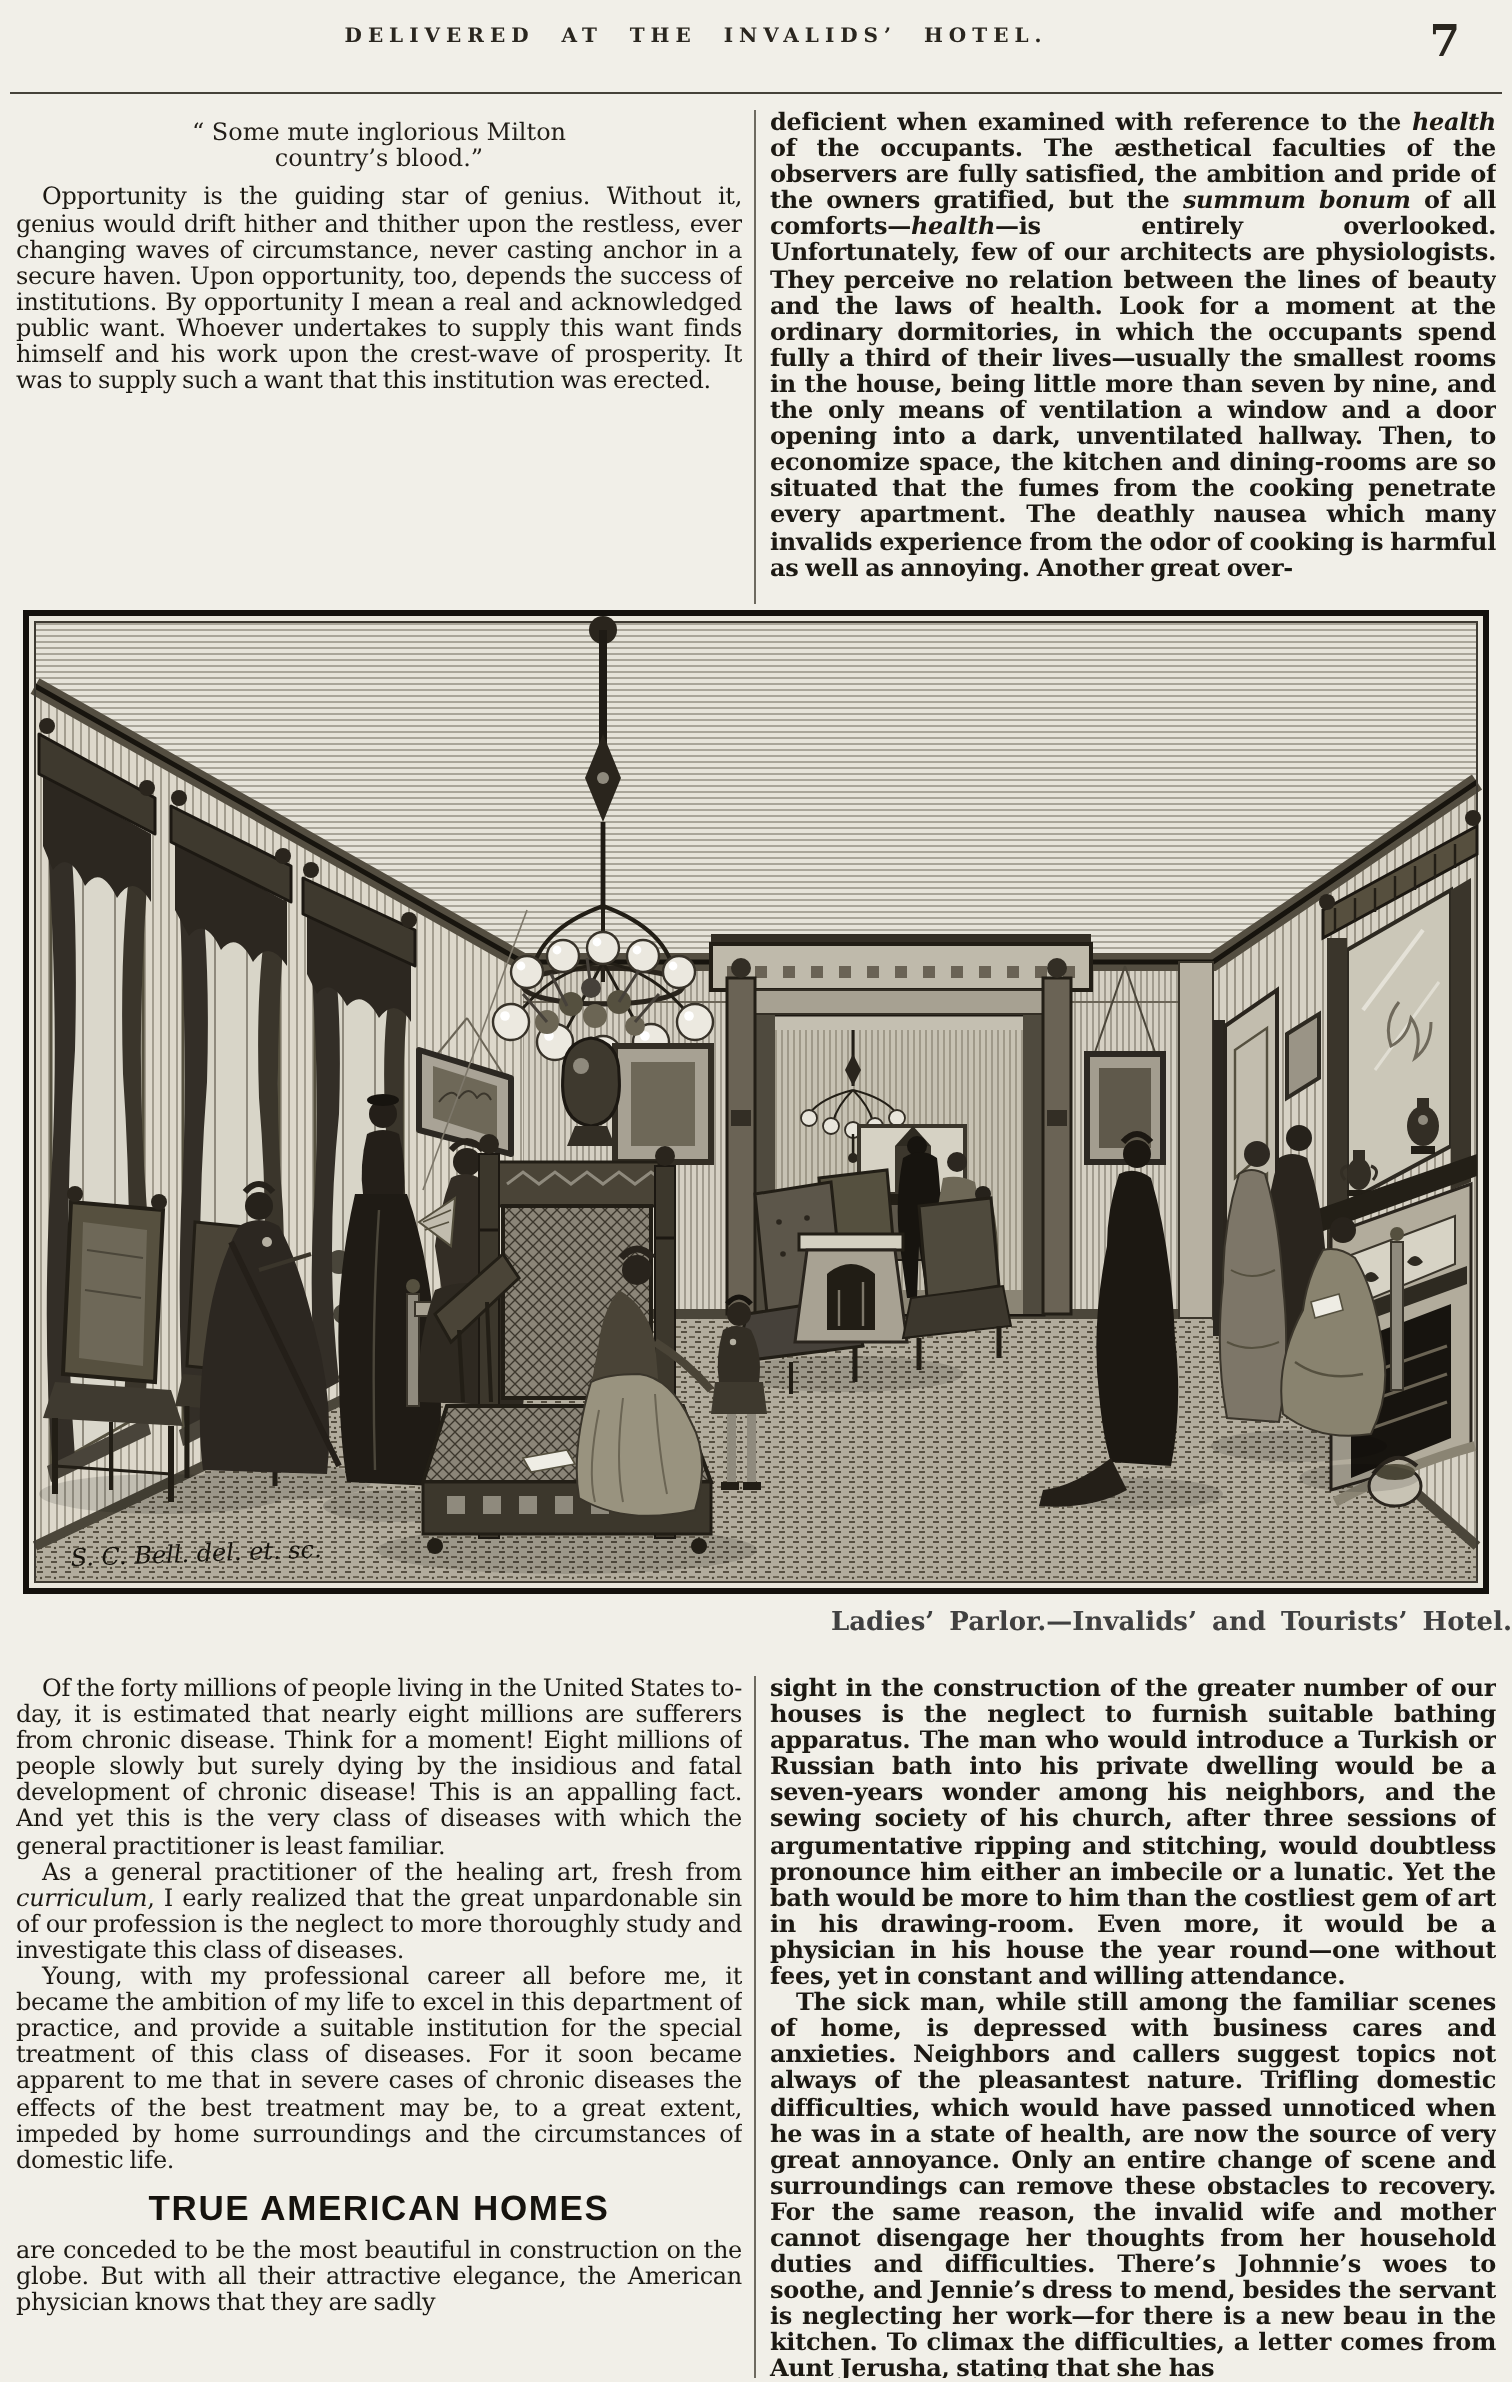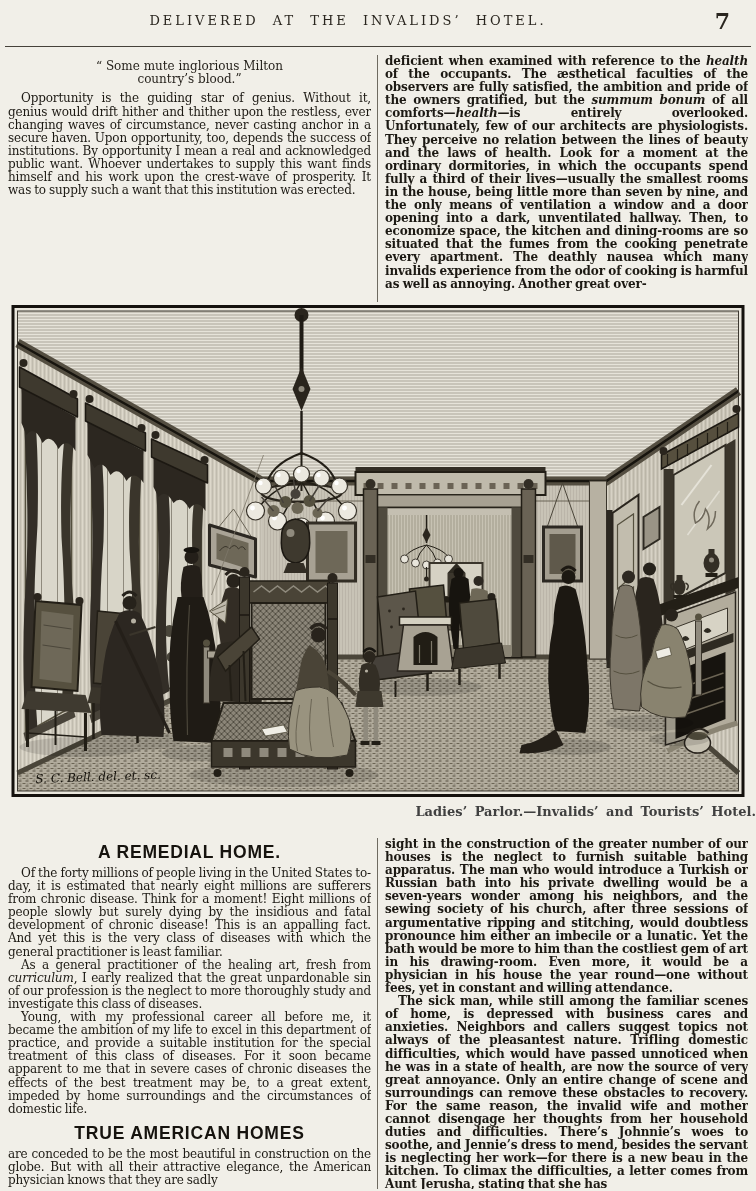--- a/index.html
+++ b/index.html
@@ -1,20 +1,20 @@
 <!DOCTYPE html>
 <html><head>
 <meta charset="utf-8">
 <style>
   html,body{margin:0;padding:0;}
   .page{position:relative;width:756px;height:1191px;background:#f1efe8;
         font-family:"DejaVu Serif","Liberation Serif",serif;color:#1c1913;overflow:hidden;}
   
   .hdr-title{position:absolute;top:13px;left:0;right:60px;text-align:center;
-             font-weight:normal;font-size:13px;letter-spacing:3px;word-spacing:7px;color:#2a261f;}
+             font-weight:bold;font-size:10px;letter-spacing:3px;word-spacing:7px;color:#2a261f;}
   .hdr-num{position:absolute;top:8px;right:26px;font-size:22px;font-weight:bold;color:#2a261f;}
   .hdr-rule{position:absolute;top:46px;left:5px;right:5px;border-top:1.7px solid #46423a;}
   
   .cols{position:absolute;left:8px;right:8px;display:flex;overflow:hidden;}
   .cols-top{top:55px;height:247px;}
   .cols-bottom{top:838px;height:351px;}
   .col{width:363px;overflow:hidden;}
   .col-r{border-left:1px solid #6e6a60;padding-left:7px;margin-left:6px;width:363px;font-weight:bold;}
   p.body{margin:0;text-align:justify;font-size:12px;line-height:13.1px;
          letter-spacing:-0.15px;word-spacing:-0.6px;}
@@ -513,21 +513,20 @@
         <rect x="360" y="436" width="9" height="4" fill="#221e16"></rect>
     </g>
 
     <text x="24" y="478" font-size="12" font-style="italic" fill="#16130d" font-family="DejaVu Serif, serif" transform="rotate(-2 24 478)">S. C. Bell. del. et. sc.</text>
   </svg>
 
   <div class="caption">Ladies’ Parlor.—Invalids’ and Tourists’ Hotel.</div>
 
   <div class="cols cols-bottom">
     <div class="col">
-      <div class="sec-head">A REMEDIAL HOME.</div>
       <p class="body ind">Of the forty millions of people living in the United States to-day, it is estimated that nearly eight millions are sufferers from chronic disease.  Think for a moment!  Eight millions of people slowly but surely dying by the insidious and fatal development of chronic disease!  This is an appalling fact.  And yet this is the very class of diseases with which the general practitioner is least familiar.</p>
       <p class="body ind">As a general practitioner of the healing art, fresh from <span class="s-i">curriculum</span>, I early realized that the great unpardonable sin of our profession is the neglect to more thoroughly study and investigate this class of diseases.</p>
       <p class="body ind">Young, with my professional career all before me, it became the ambition of my life to excel in this department of practice, and provide a suitable institution for the special treatment of this class of diseases. For it soon became apparent to me that in severe cases of chronic diseases the effects of the best treatment may be, to a great extent, impeded by home surroundings and the circumstances of domestic life.</p>
       <div class="sec-head sec-head2">TRUE AMERICAN HOMES</div>
       <p class="body">are conceded to be the most beautiful in construction on the globe.  But with all their attractive elegance, the American physician knows that they are sadly</p>
     </div>
     <div class="col col-r">
       <p class="body">sight in the construction of the greater number of our houses is the neglect to furnish suitable bathing apparatus.  The man who would introduce a Turkish or Russian bath into his private dwelling would be a seven-years wonder among his neighbors, and the sewing society of his church, after three sessions of argumentative ripping and stitching, would doubtless pronounce him either an imbecile or a lunatic. Yet the bath would be more to him than the costliest gem of art in his drawing-room.  Even more, it would be a physician in his house the year round—one without fees, yet in constant and willing attendance.</p>
       <p class="body ind">The sick man, while still among the familiar scenes of home, is depressed with business cares and anxieties.  Neighbors and callers suggest topics not always of the pleasantest nature.  Trifling domestic difficulties, which would have passed unnoticed when he was in a state of health, are now the source of very great annoyance.  Only an entire change of scene and surroundings can remove these obstacles to recovery.  For the same reason, the invalid wife and mother cannot disengage her thoughts from her household duties and difficulties.  There’s Johnnie’s woes to soothe, and Jennie’s dress to mend, besides the servant is neglecting her work—for there is a new beau in the kitchen.  To climax the difficulties, a letter comes from Aunt Jerusha, stating that she has</p>
     </div>

